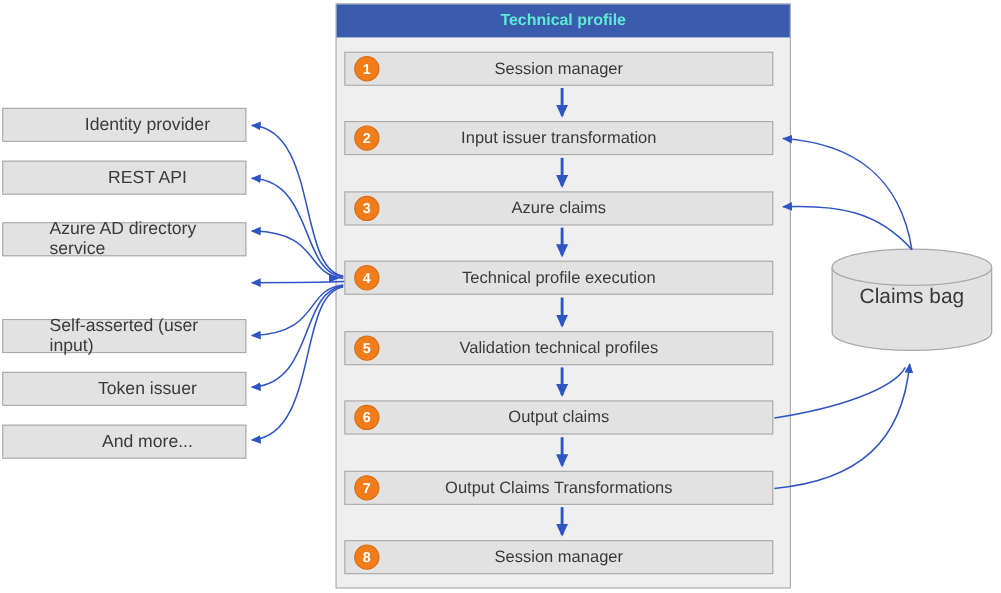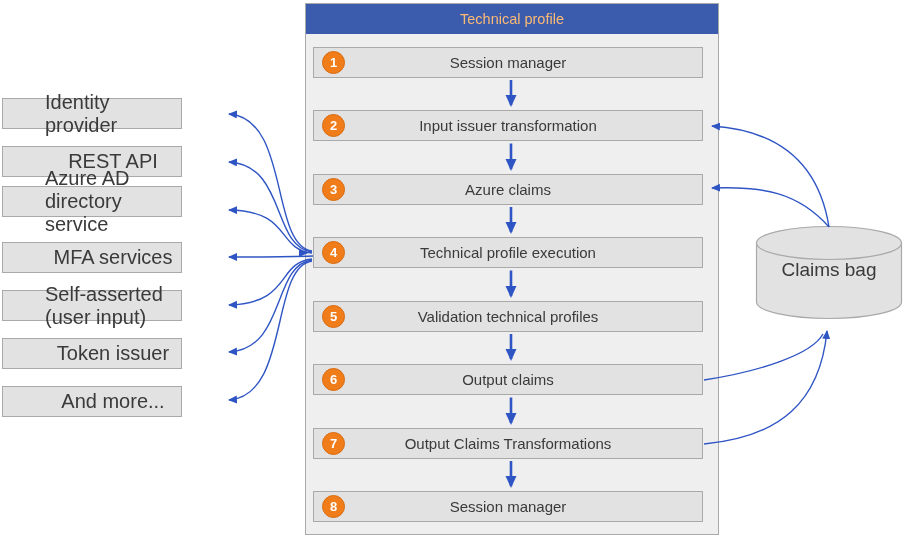--- a/index.html
+++ b/index.html
@@ -12,32 +12,32 @@
     --c-panel-fill:#efefef;
     --c-text:#3a3a3a;
   }
   html,body{margin:0;padding:0;background:#ffffff;}
   #canvas{
     position:relative;width:910px;height:539px;background:#ffffff;
     font-family:"Liberation Sans", sans-serif;color:var(--c-text);
     overflow:hidden;
   }
   .src-box{
-    position:absolute;left:2px;width:180px;height:31px;box-sizing:border-box;
+    position:absolute;left:2px;width:222px;height:31px;box-sizing:border-box;
     background:var(--c-box-fill);border:1px solid var(--c-box-border);
     display:flex;align-items:center;justify-content:center;
-    font-size:20px;z-index:2;padding-left:42px;
+    font-size:16px;z-index:2;padding-left:42px;
   }
   #panel{
     position:absolute;left:305px;top:3px;width:414px;height:532px;box-sizing:border-box;
     background:var(--c-panel-fill);border:1px solid var(--c-box-border);z-index:1;
   }
   #panel-header{
     position:absolute;left:0;top:0;width:100%;height:30px;box-sizing:border-box;
-    background:var(--c-header-blue);color:#fdba74;font-weight:normal;font-size:14.5px;
+    background:var(--c-header-blue);color:#5eead4;font-weight:bold;font-size:14.5px;
     display:flex;align-items:center;justify-content:center;
   }
   .step-box{
     position:absolute;left:313px;width:390px;height:31px;box-sizing:border-box;
     background:var(--c-box-fill);border:1px solid var(--c-box-border);
     display:flex;align-items:center;justify-content:center;
     font-size:15px;z-index:2;
   }
   .step-num{
     position:absolute;left:8px;top:3px;width:23px;height:23px;border-radius:50%;
@@ -60,25 +60,22 @@
 <body>
 
 <div id="canvas">
 
   <div class="src-box" style="top:98px">
       <span>Identity provider</span>
     </div>
   <div class="src-box" style="top:146px">
       <span>REST API</span>
     </div>
-  <div class="src-box" style="top:186px">
+  <div class="src-box" style="top:202px">
       <span>Azure AD directory service</span>
-    </div>
-  <div class="src-box" style="top:242px">
-      <span>MFA services</span>
     </div>
   <div class="src-box" style="top:290px">
       <span>Self-asserted (user input)</span>
     </div>
   <div class="src-box" style="top:338px">
       <span>Token issuer</span>
     </div>
   <div class="src-box" style="top:386px">
       <span>And more...</span>
     </div>

